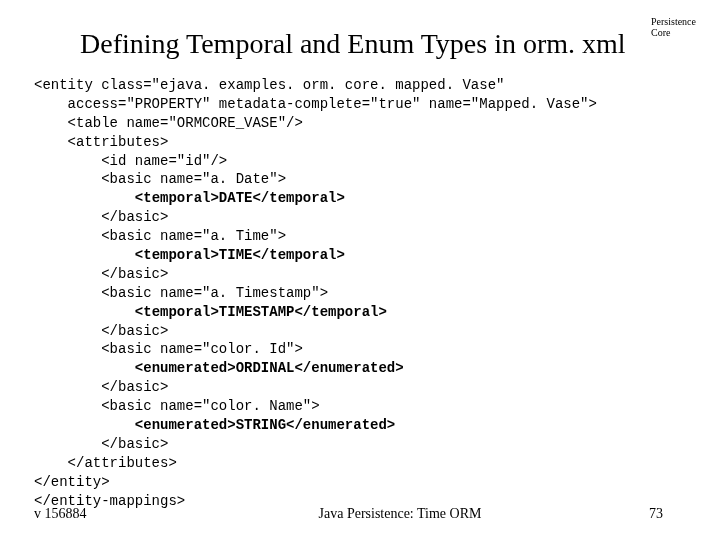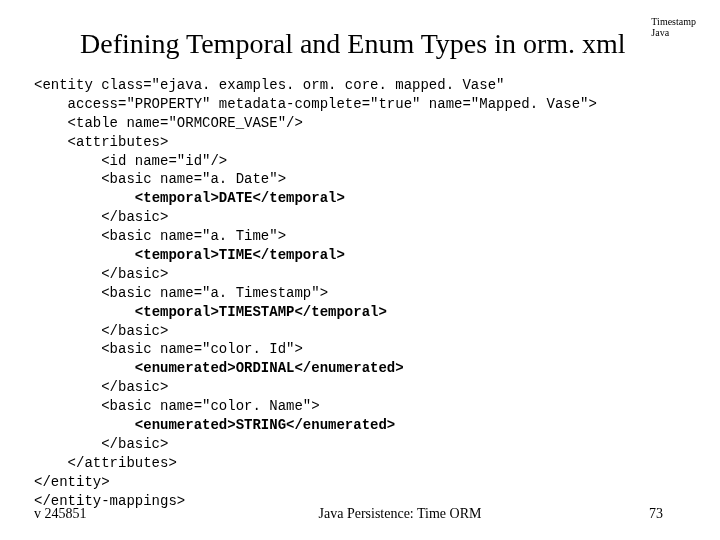--- a/index.html
+++ b/index.html
@@ -69,22 +69,22 @@
     width: 60px;
     text-align: center;
   }
 </style>
 </head>
 <body>
 
 <div class="slide">
 
   <div class="corner">
-    <div>Timestamp</div>
-    <div>Java</div>
+    <div>Persistence</div>
+    <div>Core</div>
   </div>
 
   <div class="title">Defining Temporal and Enum Types in orm. xml</div>
 
   <div class="code"><span>&lt;entity class="ejava. examples. orm. core. mapped. Vase"</span>
 <span>    access="PROPERTY" metadata-complete="true" name="Mapped. Vase"&gt;</span>
 <span>    &lt;table name="ORMCORE_VASE"/&gt;</span>
 <span>    &lt;attributes&gt;</span>
 <span>        &lt;id name="id"/&gt;</span>
 <span>        &lt;basic name="a. Date"&gt;</span>
@@ -100,18 +100,18 @@
 <span>            </span><b>&lt;enumerated&gt;ORDINAL&lt;/enumerated&gt;</b>
 <span>        &lt;/basic&gt;</span>
 <span>        &lt;basic name="color. Name"&gt;</span>
 <span>            </span><b>&lt;enumerated&gt;STRING&lt;/enumerated&gt;</b>
 <span>        &lt;/basic&gt;</span>
 <span>    &lt;/attributes&gt;</span>
 <span>&lt;/entity&gt;</span>
 <span>&lt;/entity-mappings&gt;</span></div>
 
   <div class="footer">
-    <span class="left">v 245851</span>
+    <span class="left">v 156884</span>
     <span class="center">Java Persistence: Time ORM</span>
     <span class="right">73</span>
   </div>
 
 </div>
 
 </body></html>

